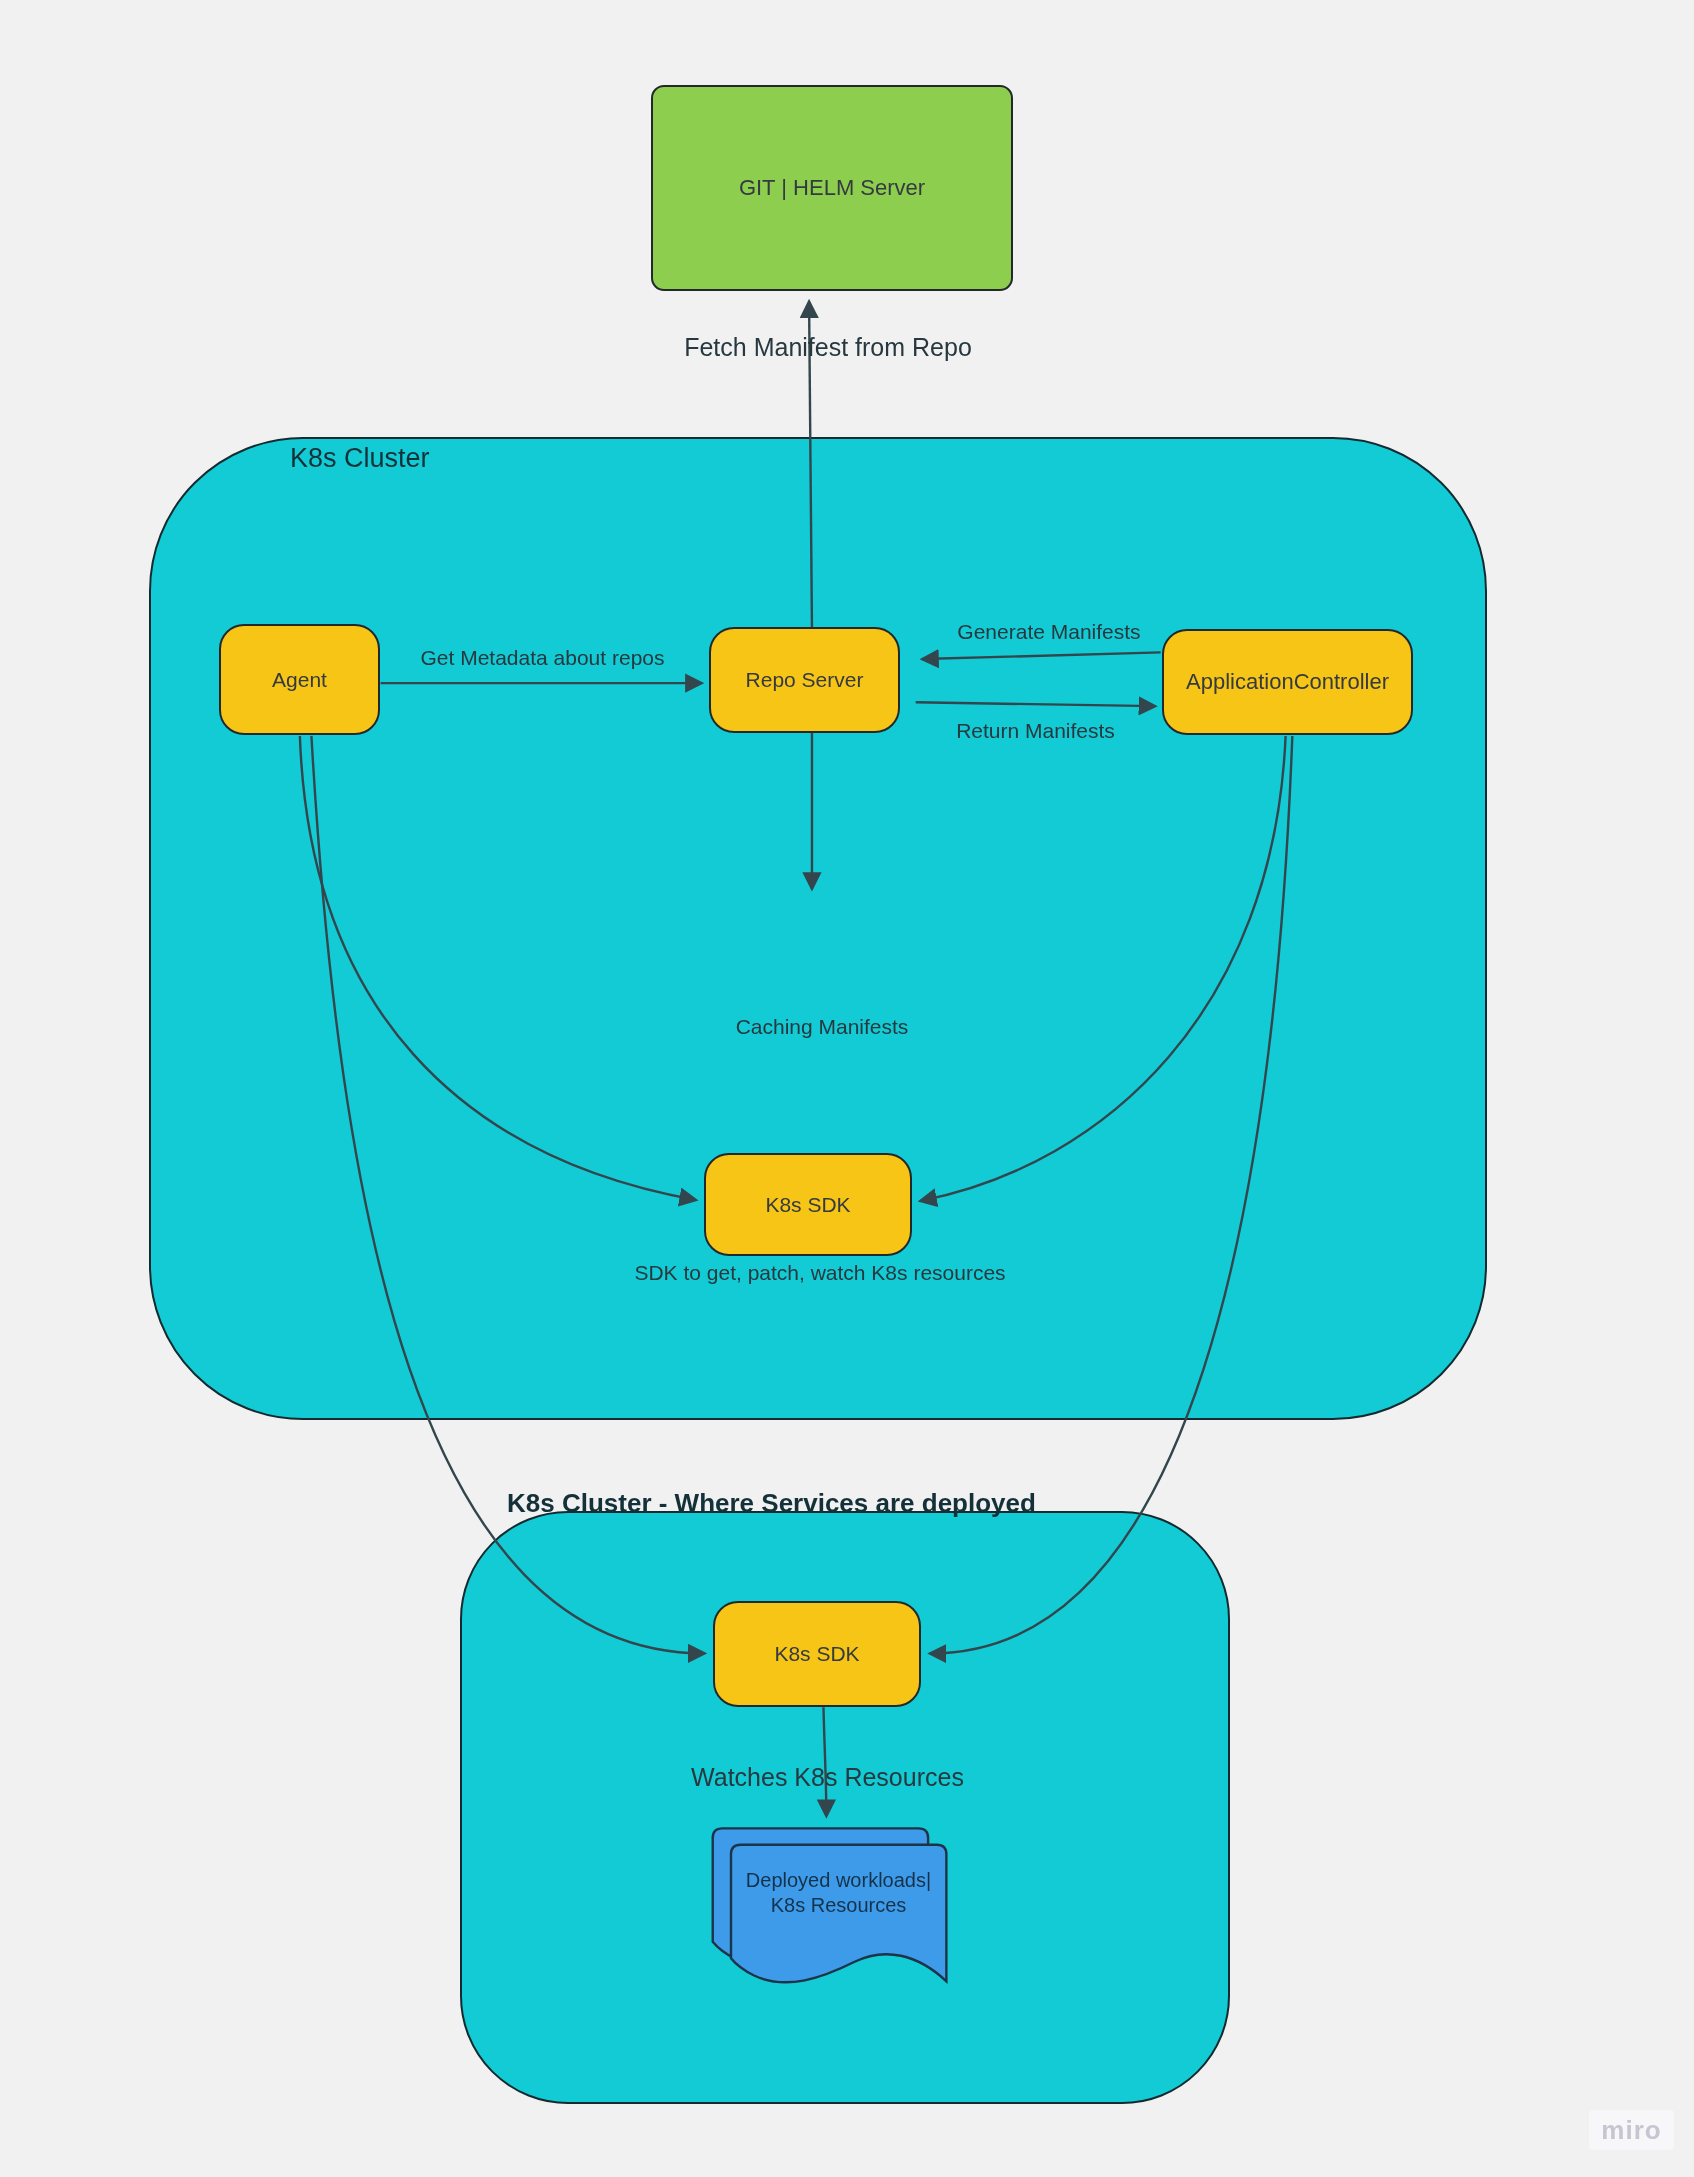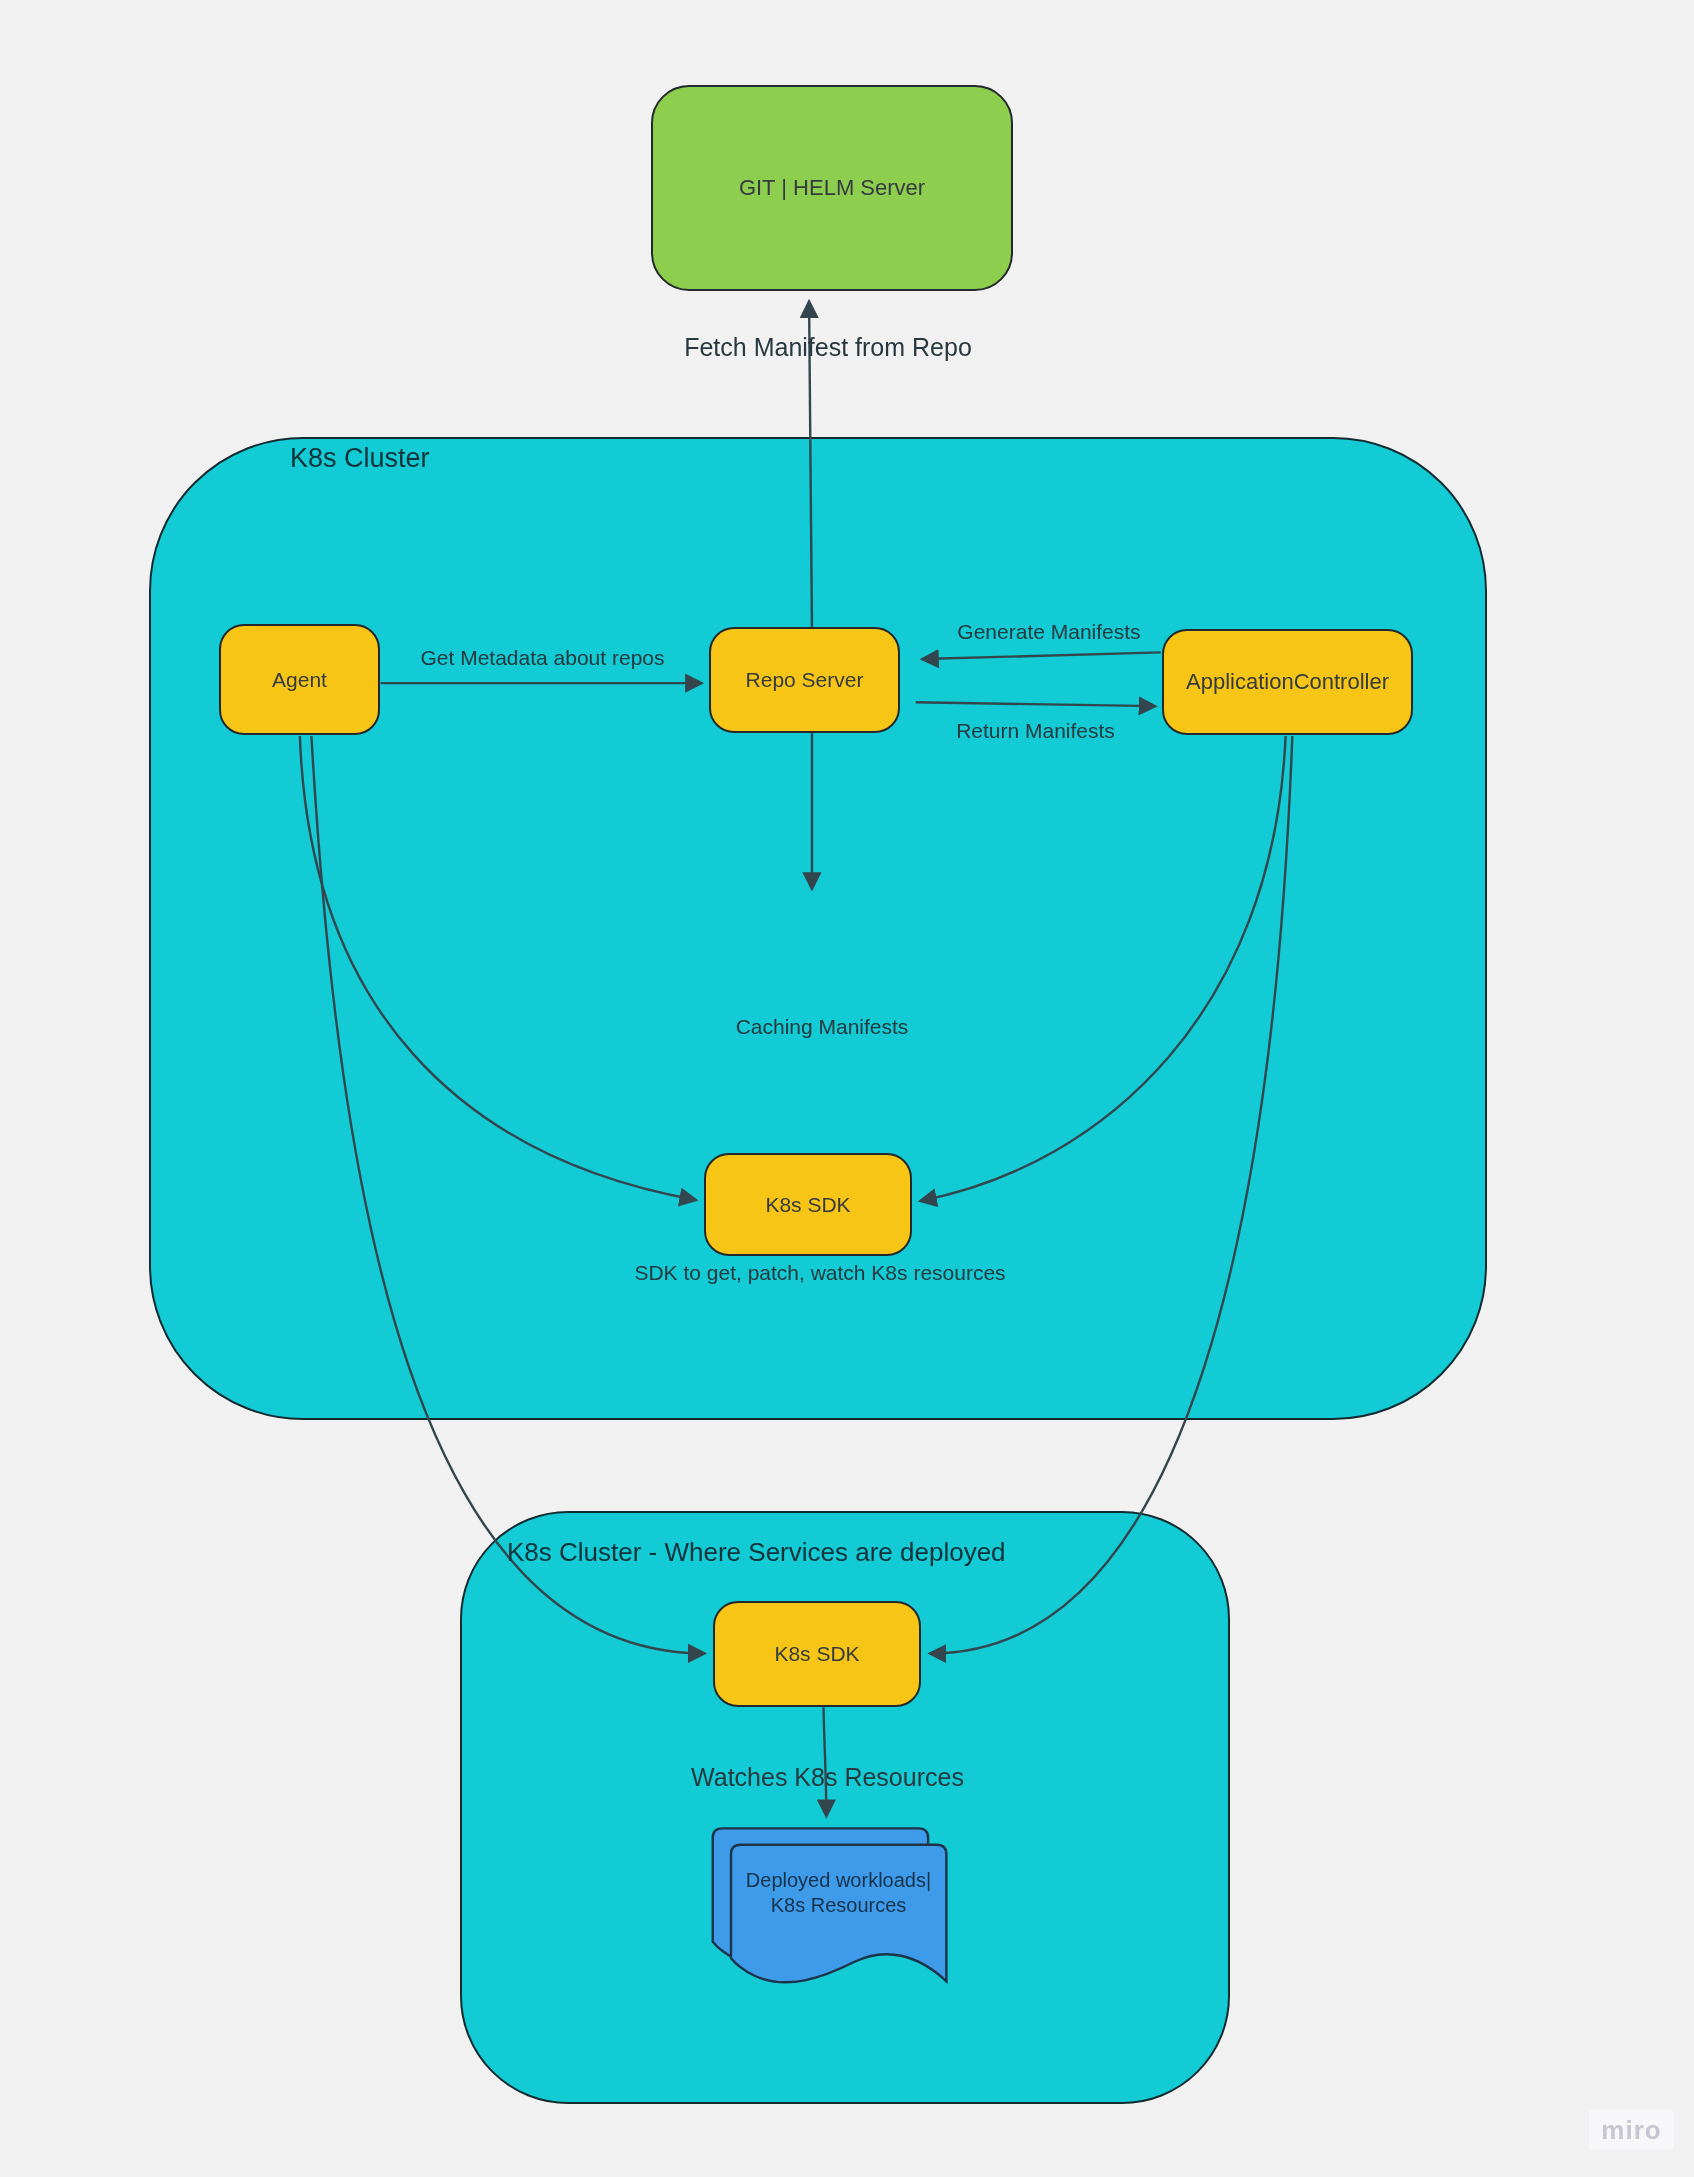--- a/index.html
+++ b/index.html
@@ -56,41 +56,41 @@
 </style>
 </head>
 <body>
 
 <div class="canvas">
 
   <div class="cluster" style="left:149px; top:437px; width:1338px; height:983px; border-radius:154px;"></div>
   <div class="cluster" style="left:460px; top:1511px; width:770px; height:593px; border-radius:108px;"></div>
 
   <div class="cluster-title" style="left:290px; top:443px;">K8s Cluster</div>
-  <div class="cluster-title" style="left:507px; top:1537px; font-size:26px;">K8s Cluster - Where Services are deployed</div>
+  <div class="cluster-title" style="left:507px; top:1488px; font-size:26px;font-weight:bold;">K8s Cluster - Where Services are deployed</div>
 
   <svg class="connectors" width="1695" height="2178" viewBox="0 0 1764 2267">
     <defs>
       <marker id="arrowhead" viewBox="0 0 10 10" refX="8.5" refY="5" markerWidth="8" markerHeight="8" orient="auto">
         <path d="M 0 0 L 10 5 L 0 10 Z"></path>
       </marker>
     </defs>
     <path d="M 845 653 L 842 314" marker-end="url(#arrowhead)"></path>
     <path d="M 845 763 L 845 925" marker-end="url(#arrowhead)"></path>
     <path d="M 396 711 L 730 711" marker-end="url(#arrowhead)"></path>
     <path d="M 1208 679 L 960 686" marker-end="url(#arrowhead)"></path>
     <path d="M 953 731 L 1202 735" marker-end="url(#arrowhead)"></path>
     <path d="M 312 766 C 322 1050 480 1205 724 1249" marker-end="url(#arrowhead)"></path>
     <path d="M 1338 766 C 1326 1050 1152 1212 958 1250" marker-end="url(#arrowhead)"></path>
     <path d="M 324 766 C 352 1250 432 1720 733 1721" marker-end="url(#arrowhead)"></path>
     <path d="M 1345 766 C 1327 1250 1242 1722 968 1721" marker-end="url(#arrowhead)"></path>
     <path d="M 857 1777 C 858 1820 860 1855 860 1890" marker-end="url(#arrowhead)"></path>
   </svg>
 
-  <div class="node green" style="left:651px; top:85px; width:362px; height:206px;">
+  <div class="node green" style="left:651px; top:85px; width:362px; height:206px;border-radius:13px;">
     <span>GIT | HELM Server</span>
   </div>
 
   <div class="node" style="left:219px; top:624px; width:161px; height:111px;">
     <span>Agent</span>
   </div>
   <div class="node" style="left:709px; top:627px; width:191px; height:106px;">
     <span>Repo Server</span>
   </div>
   <div class="node" style="left:1162px; top:629px; width:251px; height:106px; font-size:22px;">

